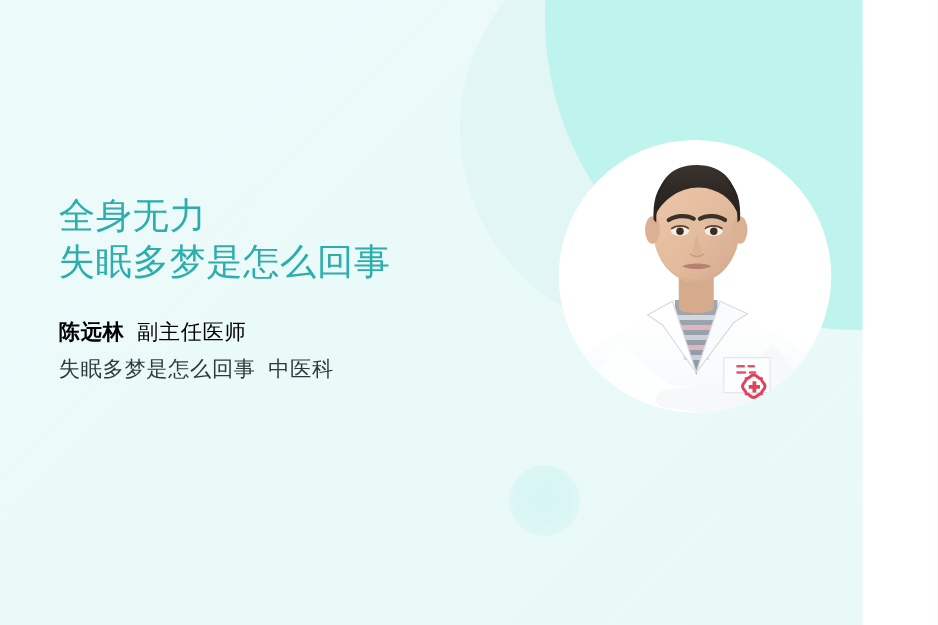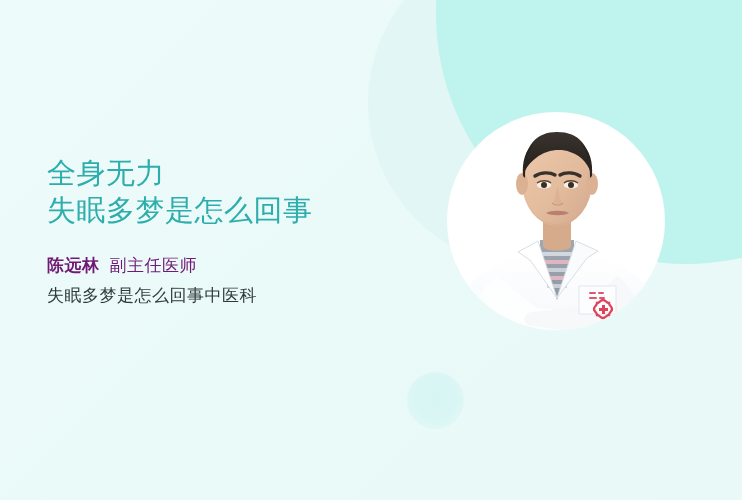--- a/index.html
+++ b/index.html
@@ -6,21 +6,21 @@
     margin: 0;
     padding: 0;
     background: #ffffff;
   }
   body {
     font-family: "Liberation Sans", "DejaVu Sans", sans-serif;
   }
 
   #poster {
     position: relative;
-    width: 742px;
+    width: 690px;
     height: 500px;
     overflow: hidden;
     background: #edfafb;
   }
 
   
   .bg-base {
     position: absolute;
     inset: 0;
     background: linear-gradient(135deg, #eefbfb 0%, #eafaf9 45%, #e8f9f8 100%);
@@ -83,21 +83,21 @@
   .headline {
     color: #2eadad;
     font-size: 29px;
     line-height: 37px;
     letter-spacing: .5px;
     font-weight: 400;
     white-space: pre-line;
     margin: 0 0 22px 0;
   }
   .byline {
-    color: #701a75;
+    color: #000000;
     font-size: 17px;
     line-height: 30px;
     margin: 0;
     white-space: nowrap;
   }
   .byline .nm {
     font-weight: bold;
     letter-spacing: .5px;
   }
   .byline .tt {
@@ -106,21 +106,21 @@
     letter-spacing: .5px;
   }
   .affil {
     color: #2f3a3c;
     font-size: 17px;
     line-height: 30px;
     margin: 0;
     letter-spacing: .5px;
     white-space: nowrap;
   }
-  .affil .dept { margin-left: 0; }
+  .affil .dept { margin-left: 10px; }
 
   
   .portrait {
     position: absolute;
     left: 440px;
     top: 100px;
     width: 300px;
     height: 262px;
   }
   .portrait svg { display: block; }

